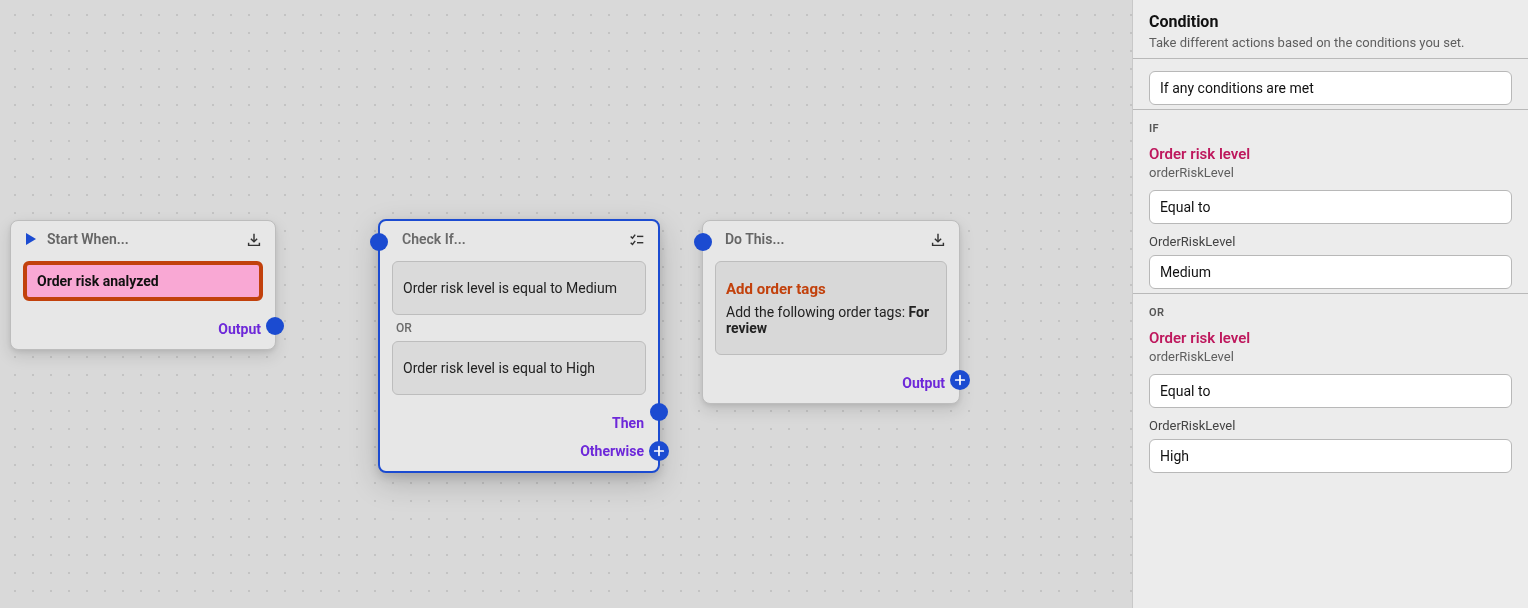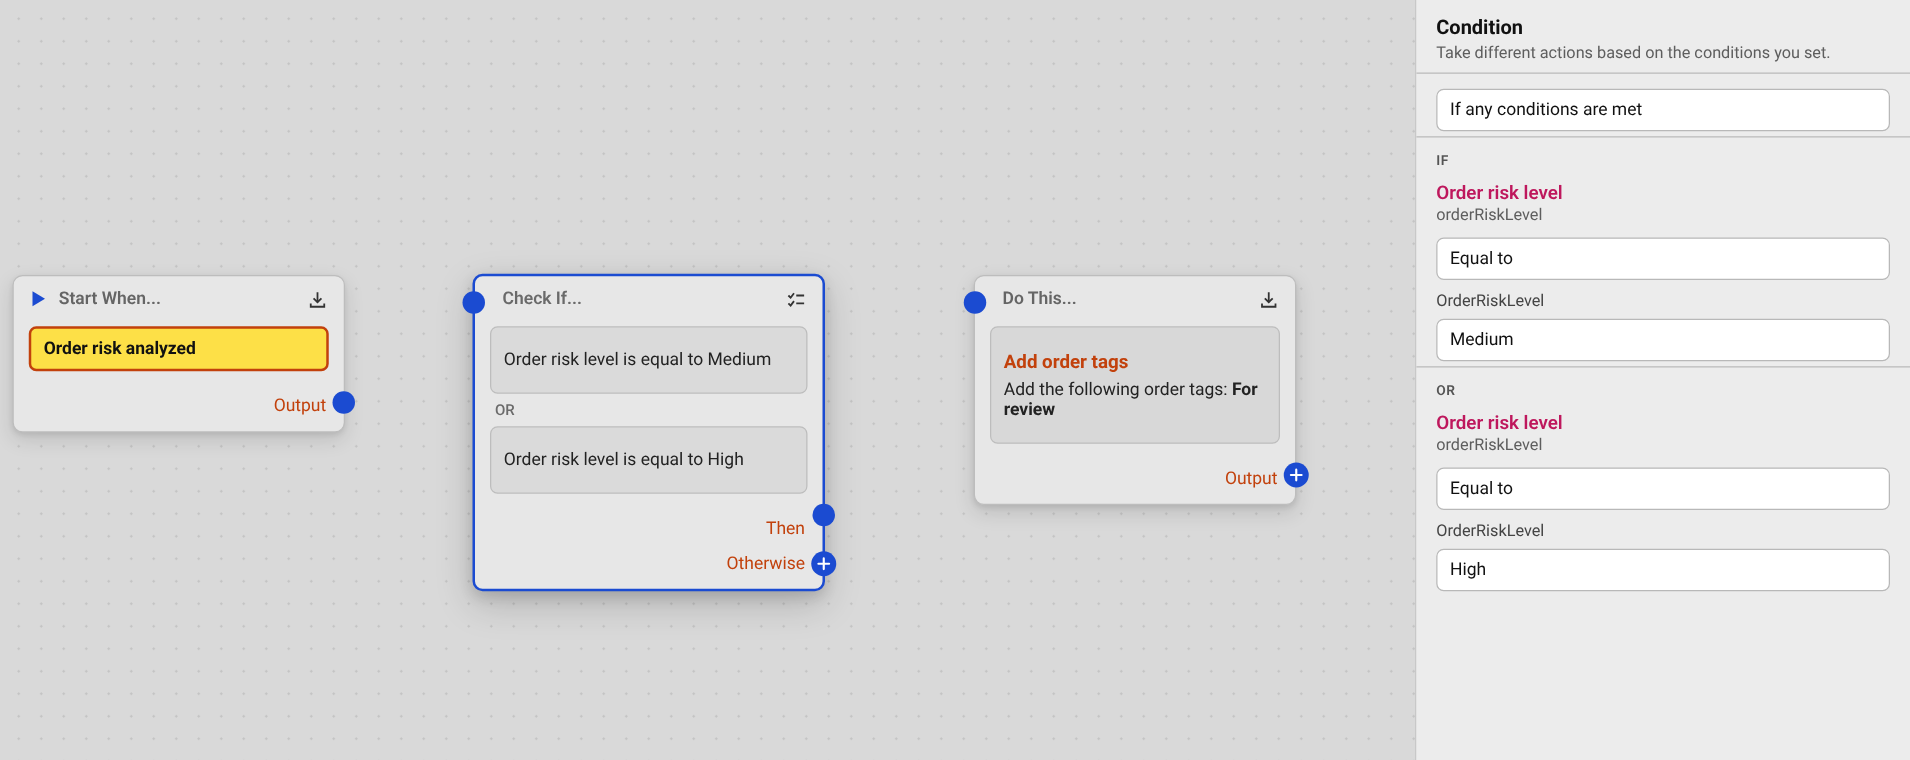--- a/index.html
+++ b/index.html
@@ -51,22 +51,22 @@
   .node-header-icon {
     margin-left: auto;
     width: 18px; height: 18px;
     display: inline-flex; align-items: center; justify-content: center;
     color: #333;
   }
 
   .node-body { padding: 6px 12px 12px 12px; }
 
   .chip {
-    background: #fde047;
-    border: 2px solid #c2410c;
+    background: #f9a8d4;
+    border: 4px solid #c2410c;
     border-radius: 6px;
     padding: 8px 10px;
     font-size: 14px;
     font-weight: 700;
     color: #111;
   }
   .cond-line {
     background: #dadada;
     border: 1px solid #bdbdbd;
     border-radius: 6px;
@@ -83,22 +83,22 @@
 
   .node-output-row {
     display: flex;
     justify-content: flex-end;
     align-items: center;
     padding: 8px 14px 12px 14px;
     gap: 8px;
   }
   .port-label {
     font-size: 14px;
-    font-weight: 400;
-    color: #c2410c;
+    font-weight: 700;
+    color: #6d28d9;
   }
   .port-dot {
     position: absolute;
     width: 18px; height: 18px;
     background: #1b4bd1;
     border-radius: 50%;
     z-index: 5;
   }
   .port-add {
     position: absolute;
@@ -230,21 +230,21 @@
     </div>
     <div class="port-dot" style="left:-10px; top:12px;"></div>
     <div class="port-dot" style="right:-10px; bottom:50px;"></div>
     <div class="port-add" style="right:-11px; bottom:10px;">
       <svg viewBox="0 0 14 14" width="12" height="12">
           <path d="M7 2v10M2 7h10" stroke="#fff" stroke-width="2" stroke-linecap="round"></path>
         </svg>
     </div>
   </div>
 
-  <div class="node" style="left:779px; top:220px; width:258px;">
+  <div class="node" style="left:702px; top:220px; width:258px;">
     <div class="node-header">
       <span class="node-title" style="padding-left:10px">Do This...</span>
       <span class="node-header-icon">
         <svg viewBox="0 0 20 20" width="18" height="18" fill="none" stroke="#333" stroke-width="1.6">
           <path d="M4 13v3h12v-3"></path>
             <path d="M10 3v9"></path>
             <path d="M6.5 8.5L10 12l3.5-3.5"></path>
         </svg>
       </span>
     </div>

